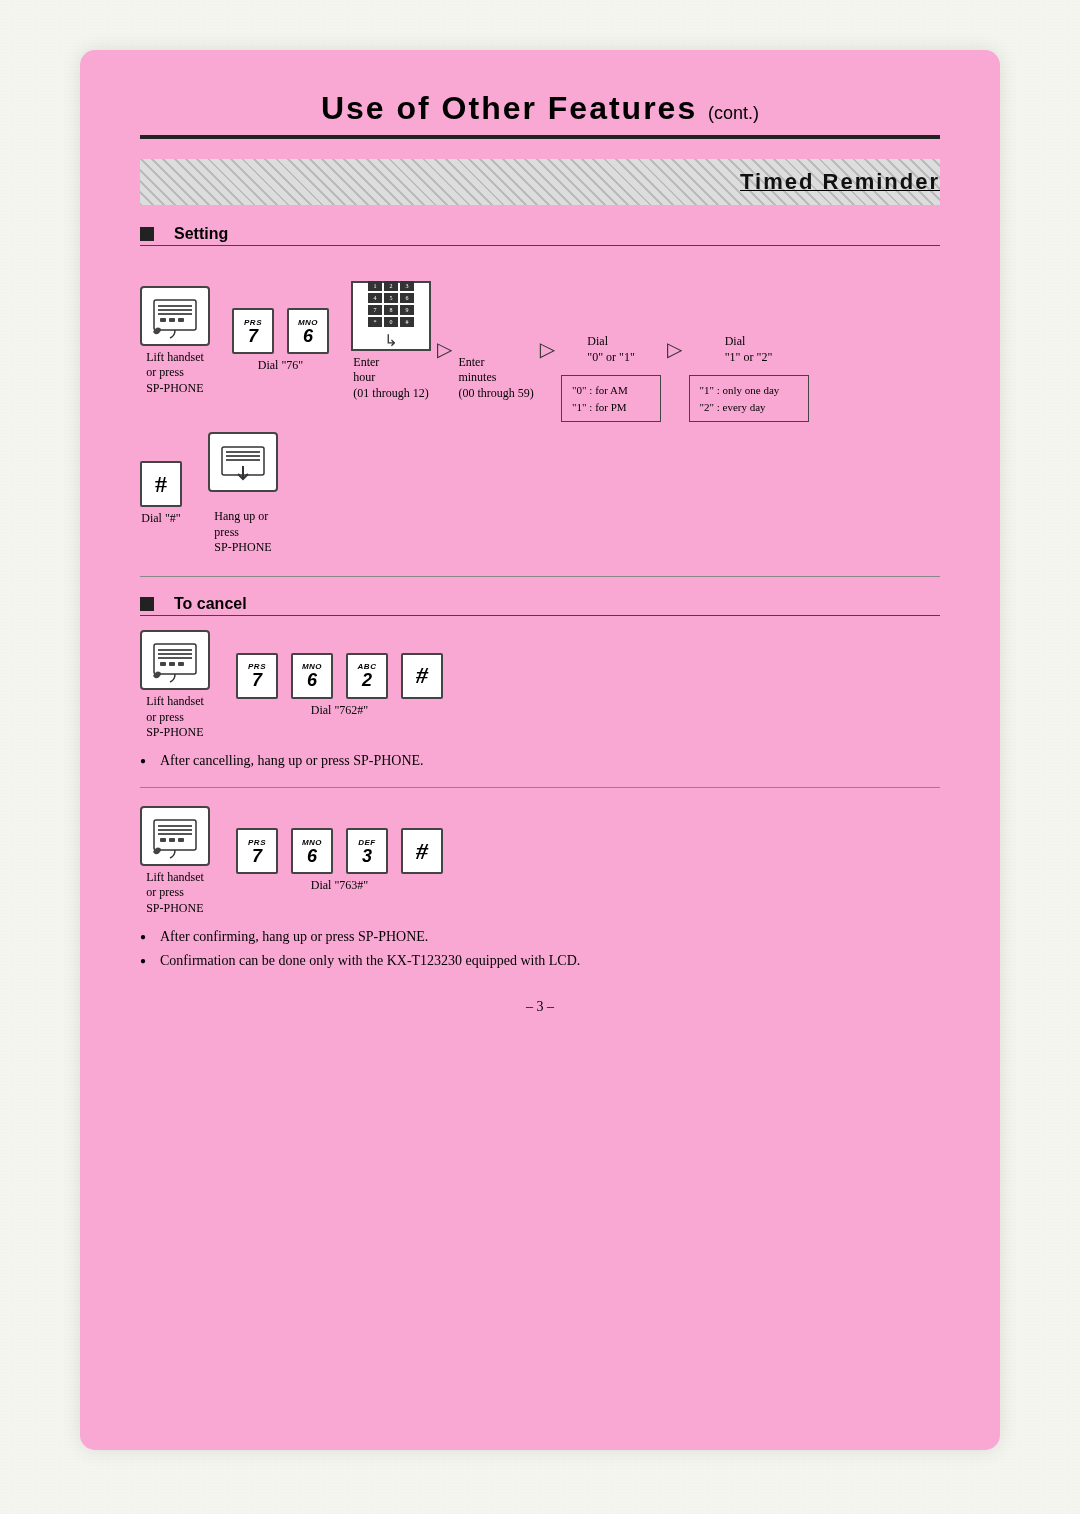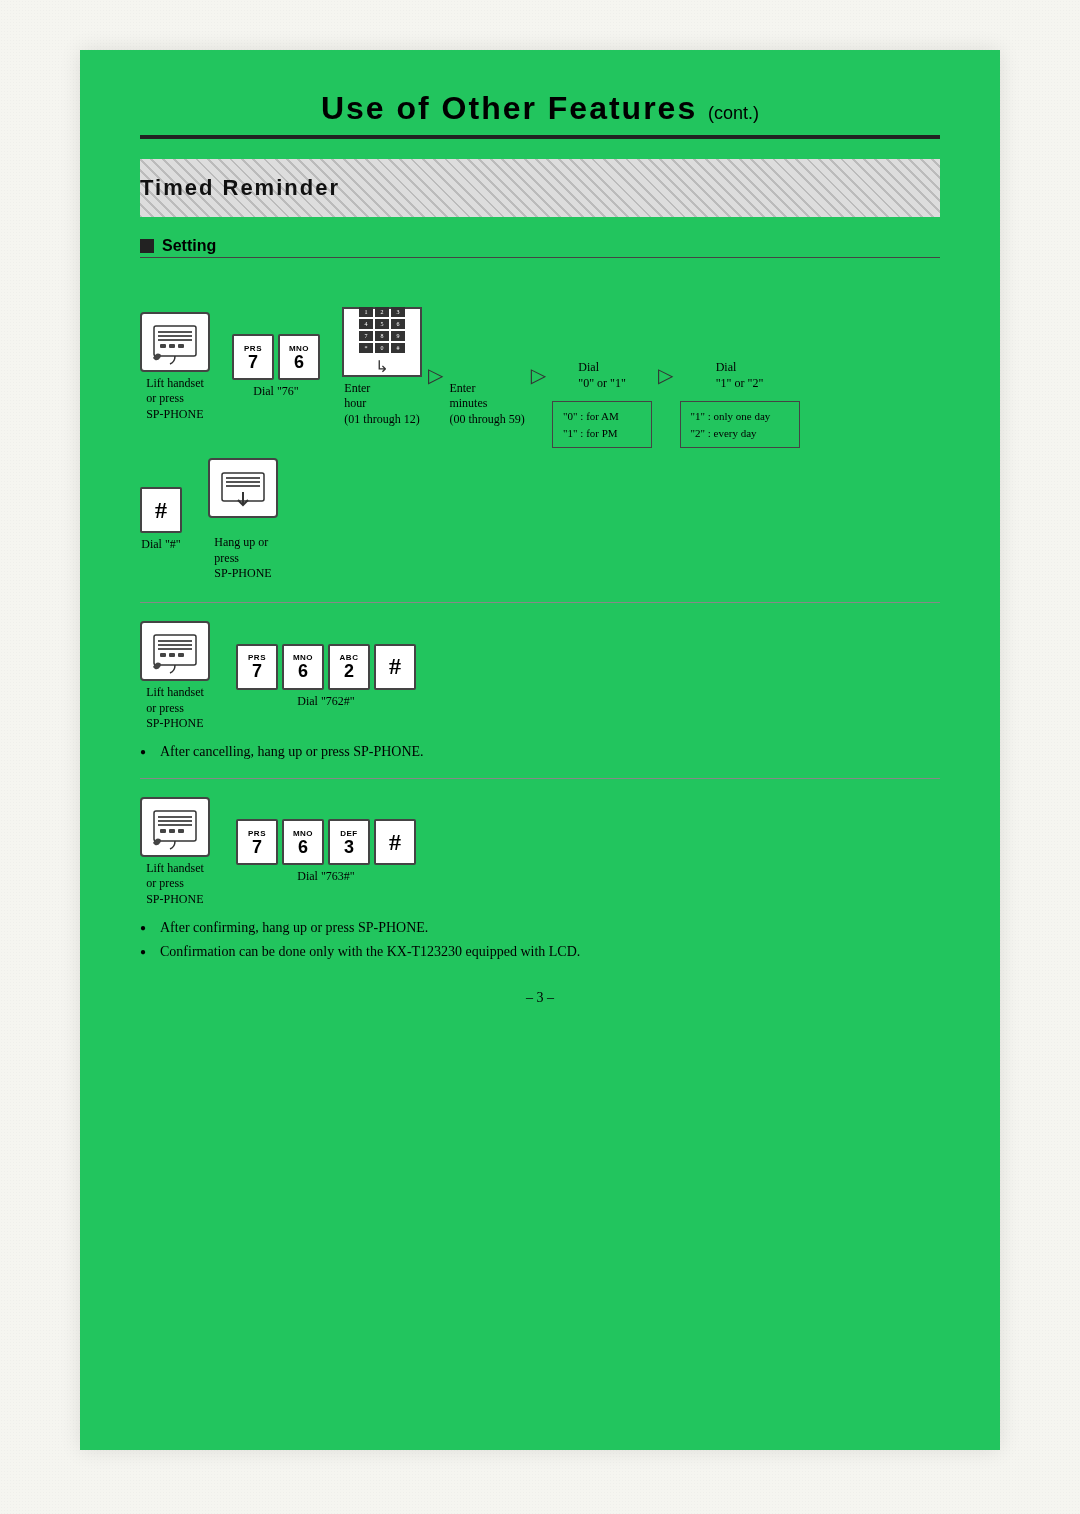--- a/index.html
+++ b/index.html
@@ -6,27 +6,28 @@
     body {
       background: #f5f5f0;
       font-family: 'Times New Roman', Times, serif;
       width: 1080px;
       min-height: 1514px;
       position: relative;
       overflow: hidden;
     }
 
     .page {
-      background: #22c55e;
+      background: #f9a8d4;
       width: 920px;
       min-height: 1400px;
       margin: 50px auto;
       padding: 40px 60px 60px 60px;
       position: relative;
       box-shadow: 0 0 20px rgba(0,0,0,0.1);
+      border-radius: 15px;
     }
 
     
     body::before {
       content: '';
       position: fixed;
       top: 0; left: 0; right: 0; bottom: 0;
       background-image: 
         radial-gradient(circle, #ccc 1px, transparent 1px);
       background-size: 3px 3px;
@@ -56,46 +57,47 @@
     }
 
     .section-banner {
       background: repeating-linear-gradient(
         45deg,
         #bbb,
         #bbb 2px,
         #ddd 2px,
         #ddd 8px
       );
-      text-align: left;
-      padding: 16px 0;
+      text-align: right;
+      padding: 10px 0;
       margin-bottom: 20px;
+      text-decoration: underline;
     }
 
     .section-banner-title {
       font-size: 22px;
       font-weight: bold;
       font-family: Arial, sans-serif;
       letter-spacing: 2px;
       color: #111;
     }
 
     .intro-text {
       font-size: 15px;
       margin-bottom: 24px;
     }
 
     .subsection-header {
       display: flex;
       align-items: center;
-      gap: 8px;
+      gap: 20px;
       font-size: 16px;
       font-weight: bold;
       font-family: Arial, sans-serif;
-      margin-bottom: 28px;
+      margin-bottom: 14px;
       border-bottom: 1px solid #444;
       padding-bottom: 2px;
     }
 
     .subsection-header .square-bullet {
       display: inline-block;
       width: 14px;
       height: 14px;
       background: #222;
       flex-shrink: 0;
@@ -195,21 +197,22 @@
       border: 1px solid #444;
       padding: 6px 10px;
       font-size: 12px;
       line-height: 1.5;
       margin-top: 4px;
     }
 
     .dial-group {
       display: flex;
       align-items: flex-end;
-      gap: 4px;
+      gap: 13px;
+      font-style: italic;
     }
 
     .bullet-point {
       font-size: 14px;
       margin-bottom: 8px;
       padding-left: 20px;
       position: relative;
     }
 
     .bullet-point::before {
@@ -381,20 +384,24 @@
 
           <path d="M25 25 L25 38 M20 33 L25 38 L30 33" stroke="#333" stroke-width="2" fill="none"></path>
         </svg>
       </div>
       <div class="step-col-label">Hang up or<br>press<br>SP-PHONE</div>
     </div>
   </div>
 
   <hr class="divider">
 
+  <div class="subsection-header">
+    <span class="square-bullet"></span>
+    <span>To cancel</span>
+  </div>
 
   <div class="steps-complex-row" style="margin-bottom:12px;">
 
     <div class="step-col">
       <div class="phone-icon">
         <svg class="phone-svg" viewBox="0 0 50 48" fill="none" xmlns="http://www.w3.org/2000/svg">
           <rect x="4" y="8" width="42" height="30" rx="2" fill="white" stroke="#333" stroke-width="1.5"></rect>
           <rect x="8" y="13" width="34" height="2" fill="#555"></rect>
           <rect x="8" y="17" width="34" height="2" fill="#555"></rect>
           <rect x="8" y="21" width="34" height="2" fill="#555"></rect>

